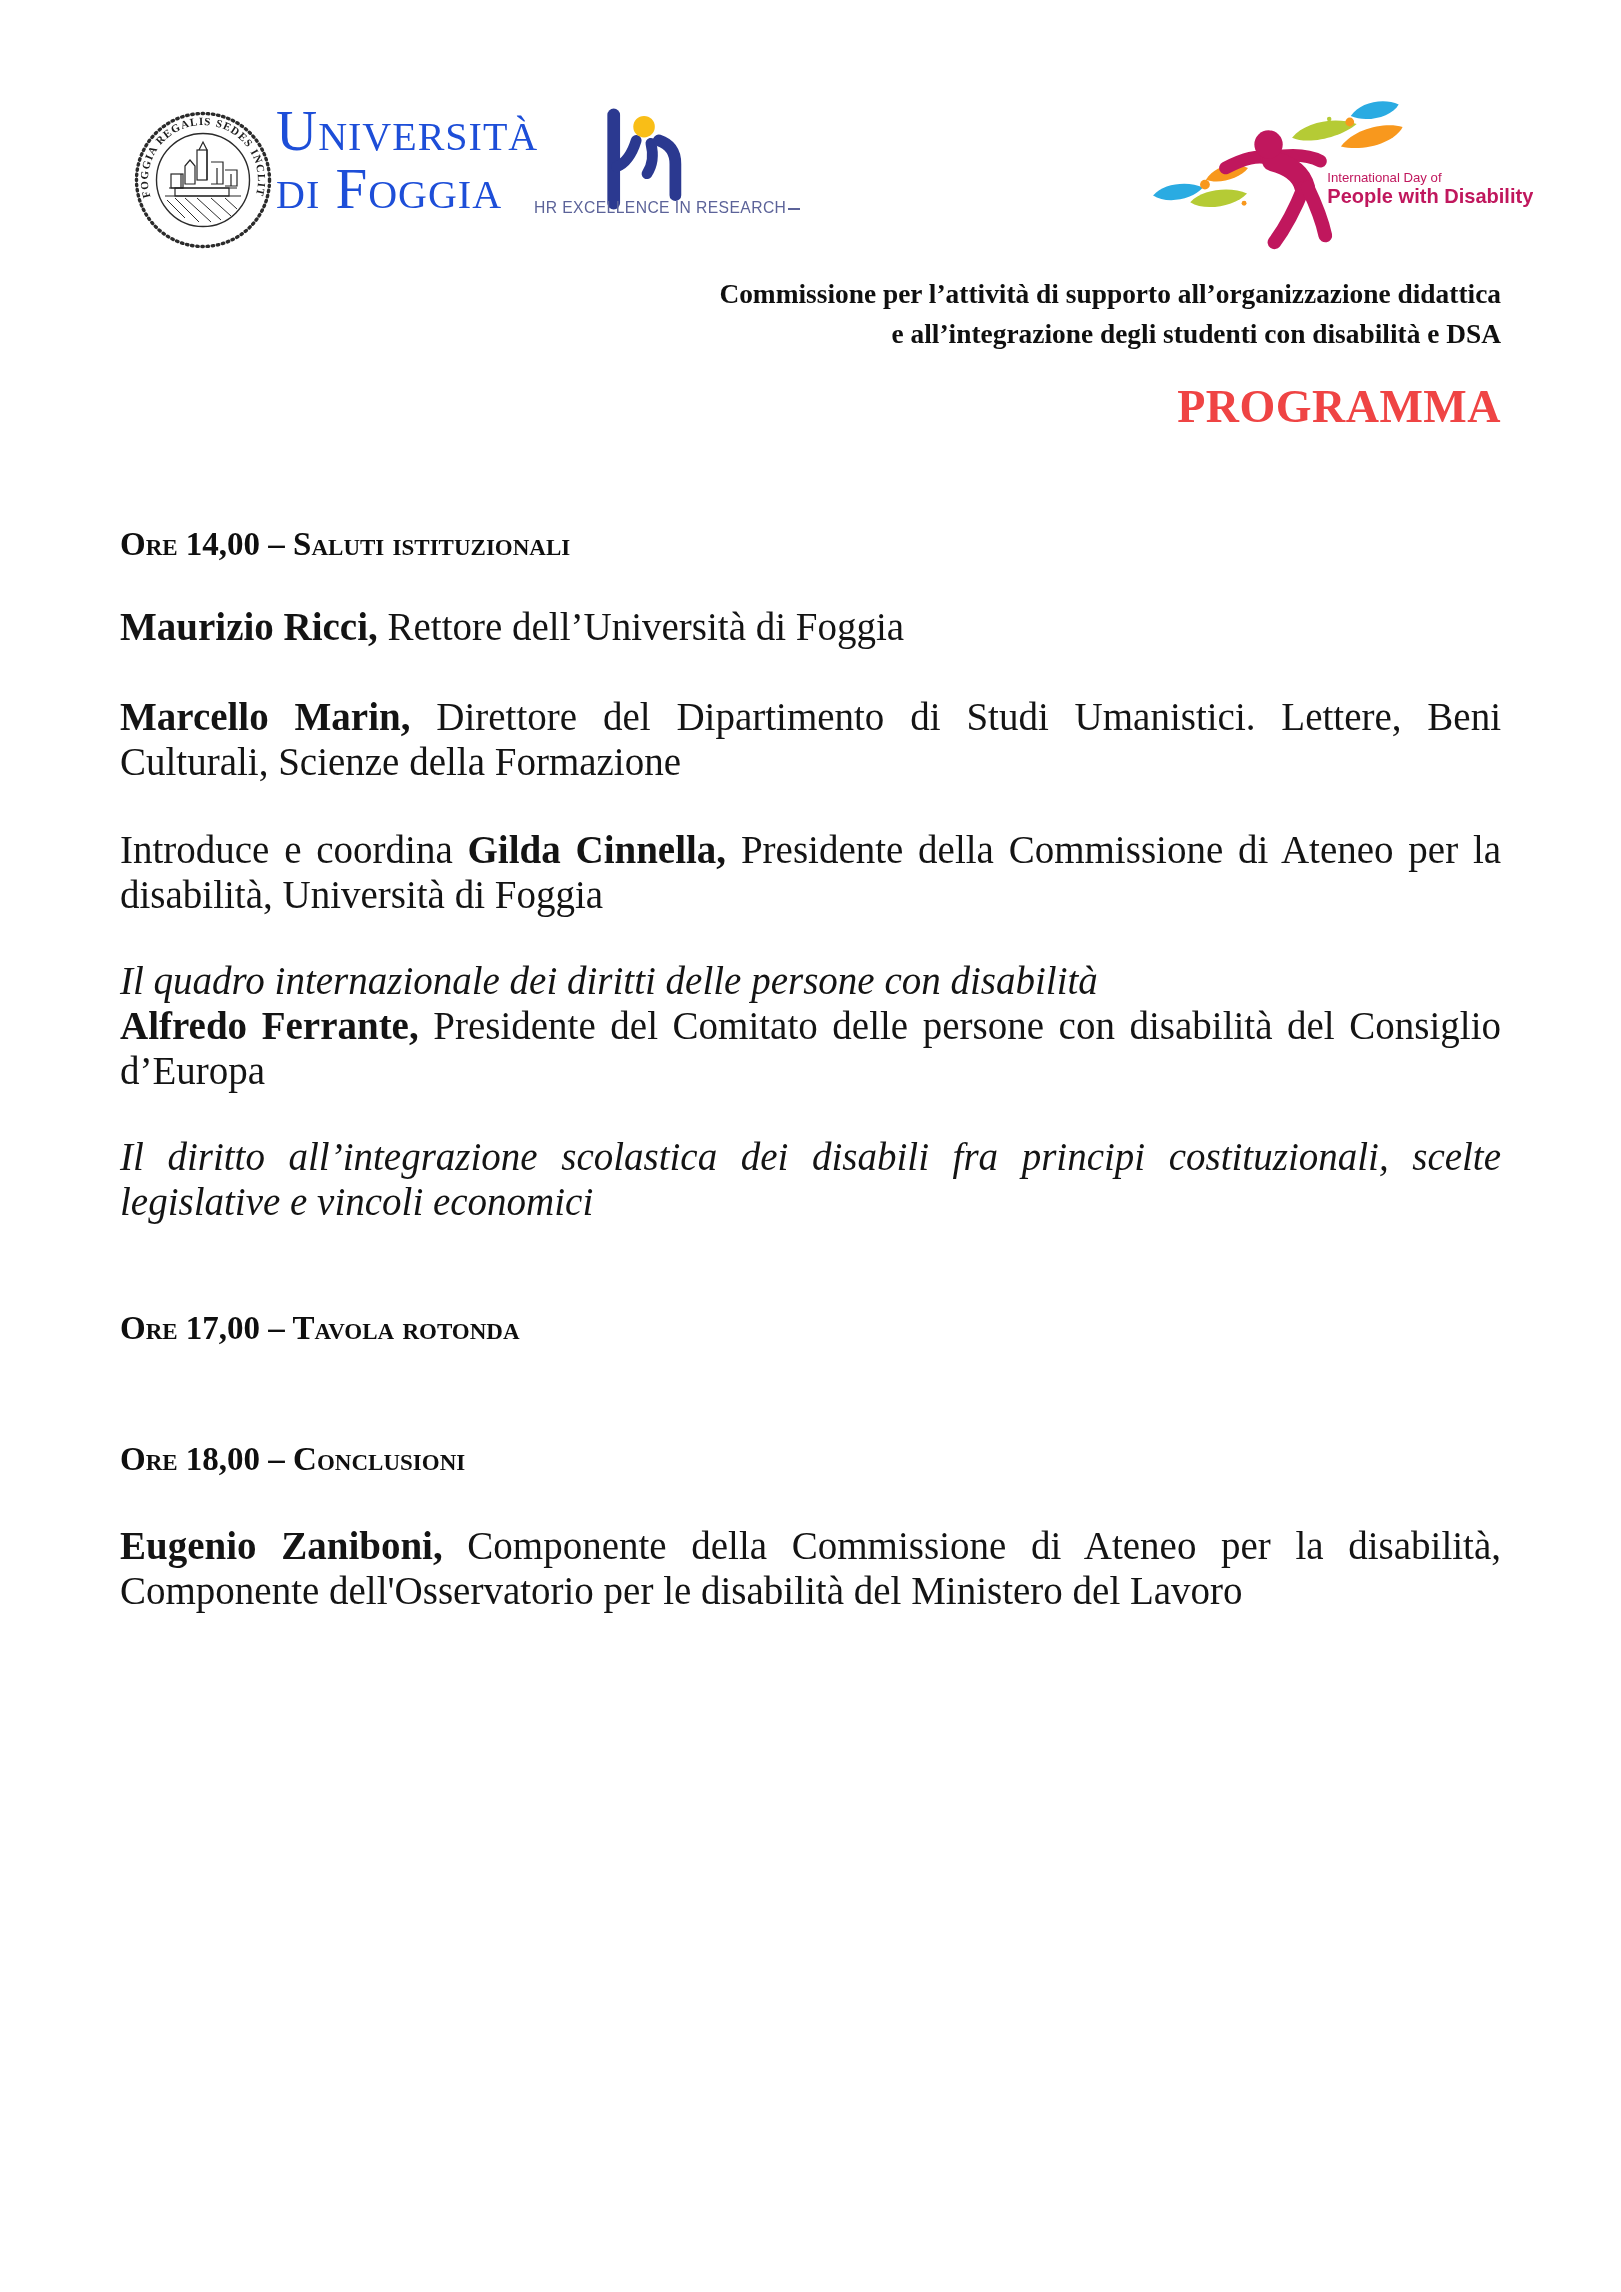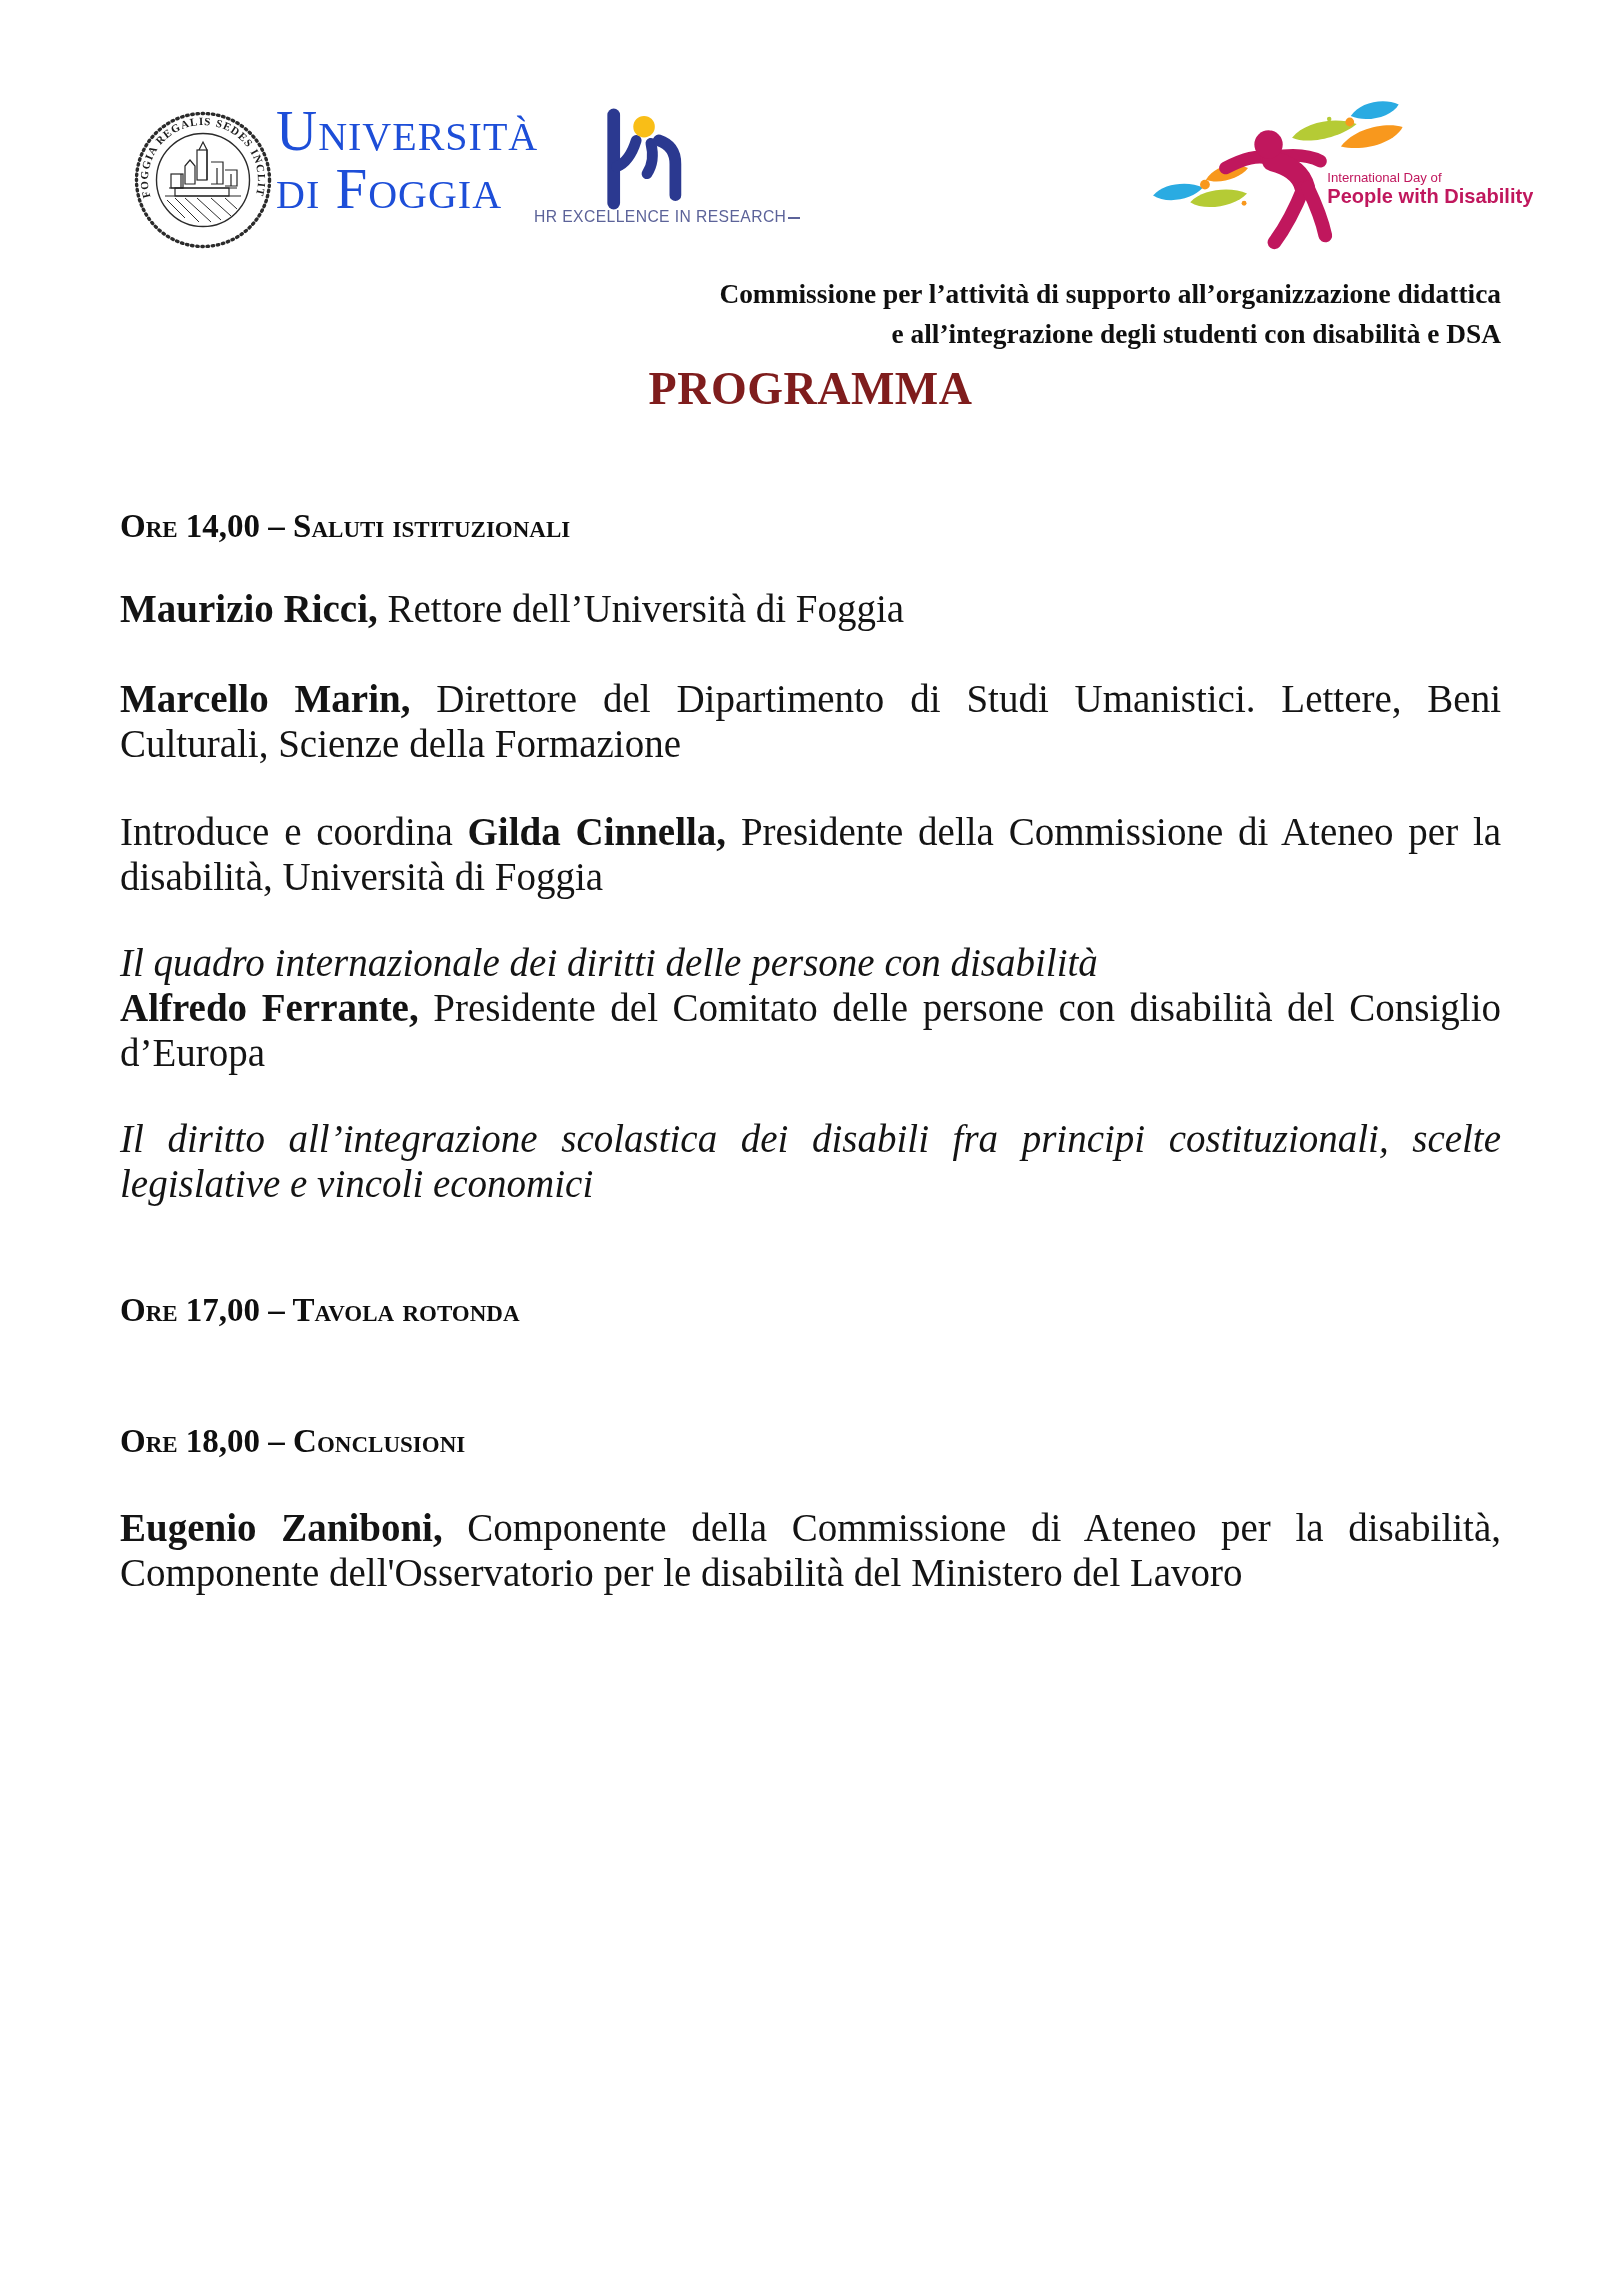--- a/index.html
+++ b/index.html
@@ -16,35 +16,35 @@
   
   .hdr{position:relative;height:245px;margin:0 -120px;}
   .seal{position:absolute;left:133px;top:110px;width:140px;height:140px;}
   .uniname{
     position:absolute;left:276px;top:102px;
     font-variant:small-caps;font-size:57px;line-height:58px;
     letter-spacing:1px;color:#1d4ed8;white-space:nowrap;
   }
   .hrlogo{position:absolute;left:600px;top:106px;width:93px;height:106px;}
   .hrcaption{
-    position:absolute;left:534px;top:208px;width:216px;
+    position:absolute;left:534px;top:199px;width:216px;
     font-family:"Liberation Sans",sans-serif;
     font-size:15.7px;color:#5c6399;letter-spacing:0.4px;
     white-space:nowrap;text-align:center;
   }
   .hrcaption .tick{display:inline-block;width:11.8px;border-top:2px solid #5c6399;vertical-align:middle;margin-left:2px;}
   .idpd{position:absolute;left:1145px;top:76px;width:388px;height:182px;}
   
   .subtitle{
     margin-top:29px;text-align:right;font-weight:bold;
     font-size:27.4px;line-height:40px;color:#101010;
   }
   .doc-title{
-    margin-top:7px;text-align:center;font-weight:bold;
-    font-size:46px;line-height:55px;letter-spacing:0.5px;color:#7f1d1d;
+    margin-top:25px;text-align:right;font-weight:bold;
+    font-size:46px;line-height:55px;letter-spacing:0.5px;color:#ef4444;
   }
   
   .sess{
     font-variant:small-caps;font-weight:bold;
     font-size:33px;line-height:45px;margin:0;color:#0f0f0f;
   }
   .bodyp{font-size:39px;line-height:45px;margin:0;color:#141414;}
   .j{text-align:justify;}
   .ital{font-style:italic;}
   .talk p{margin:0;}

